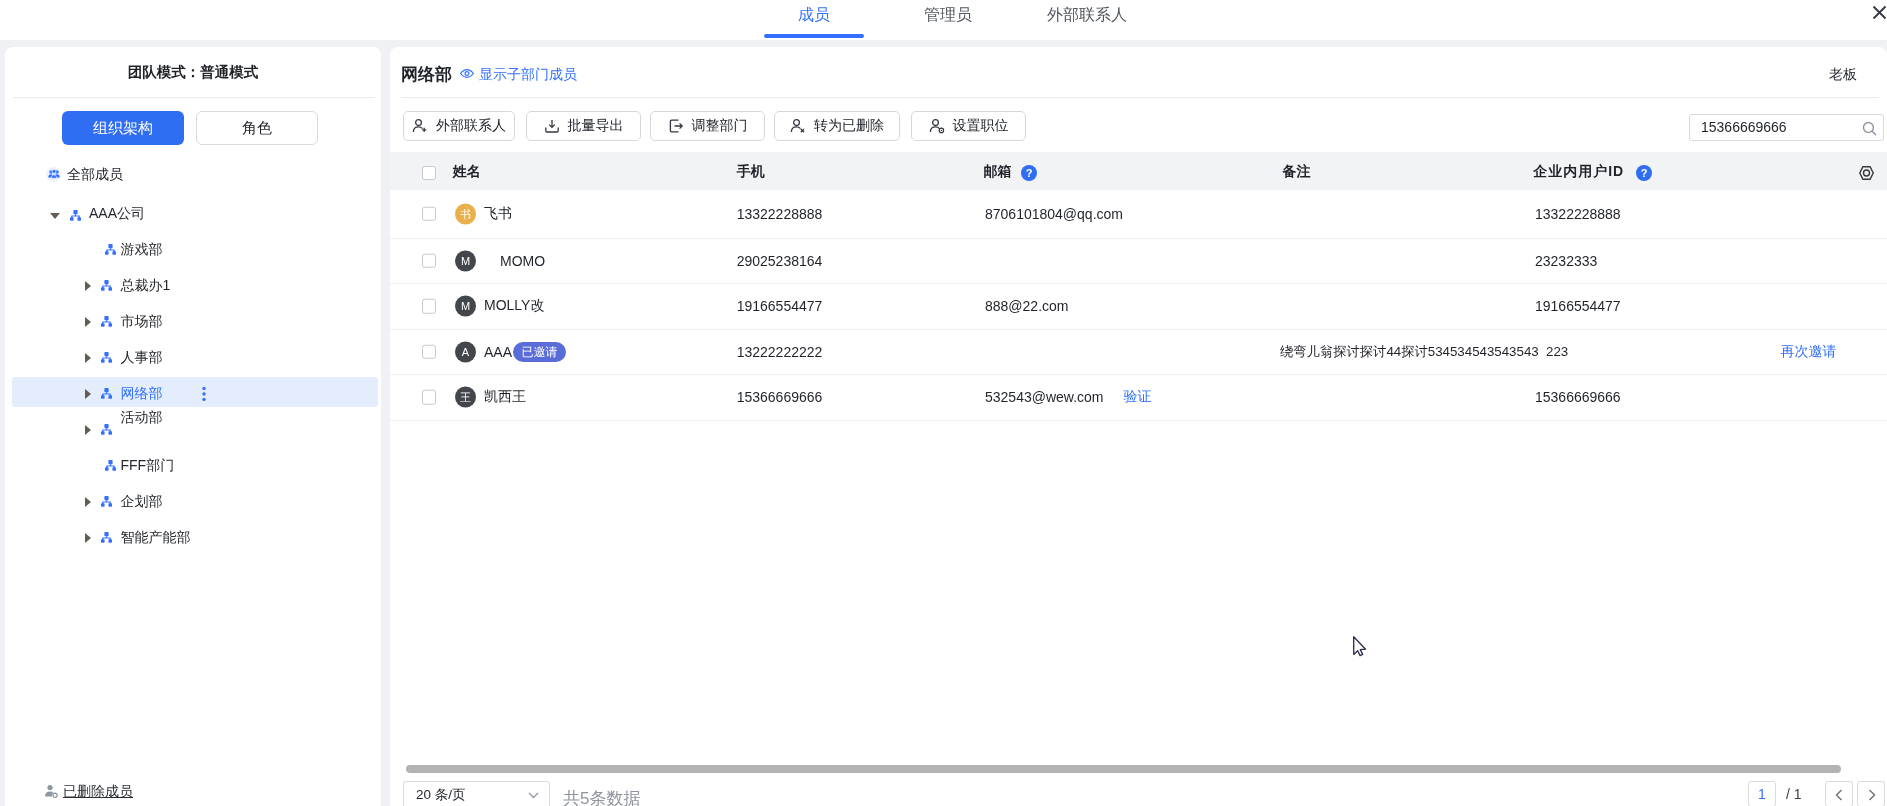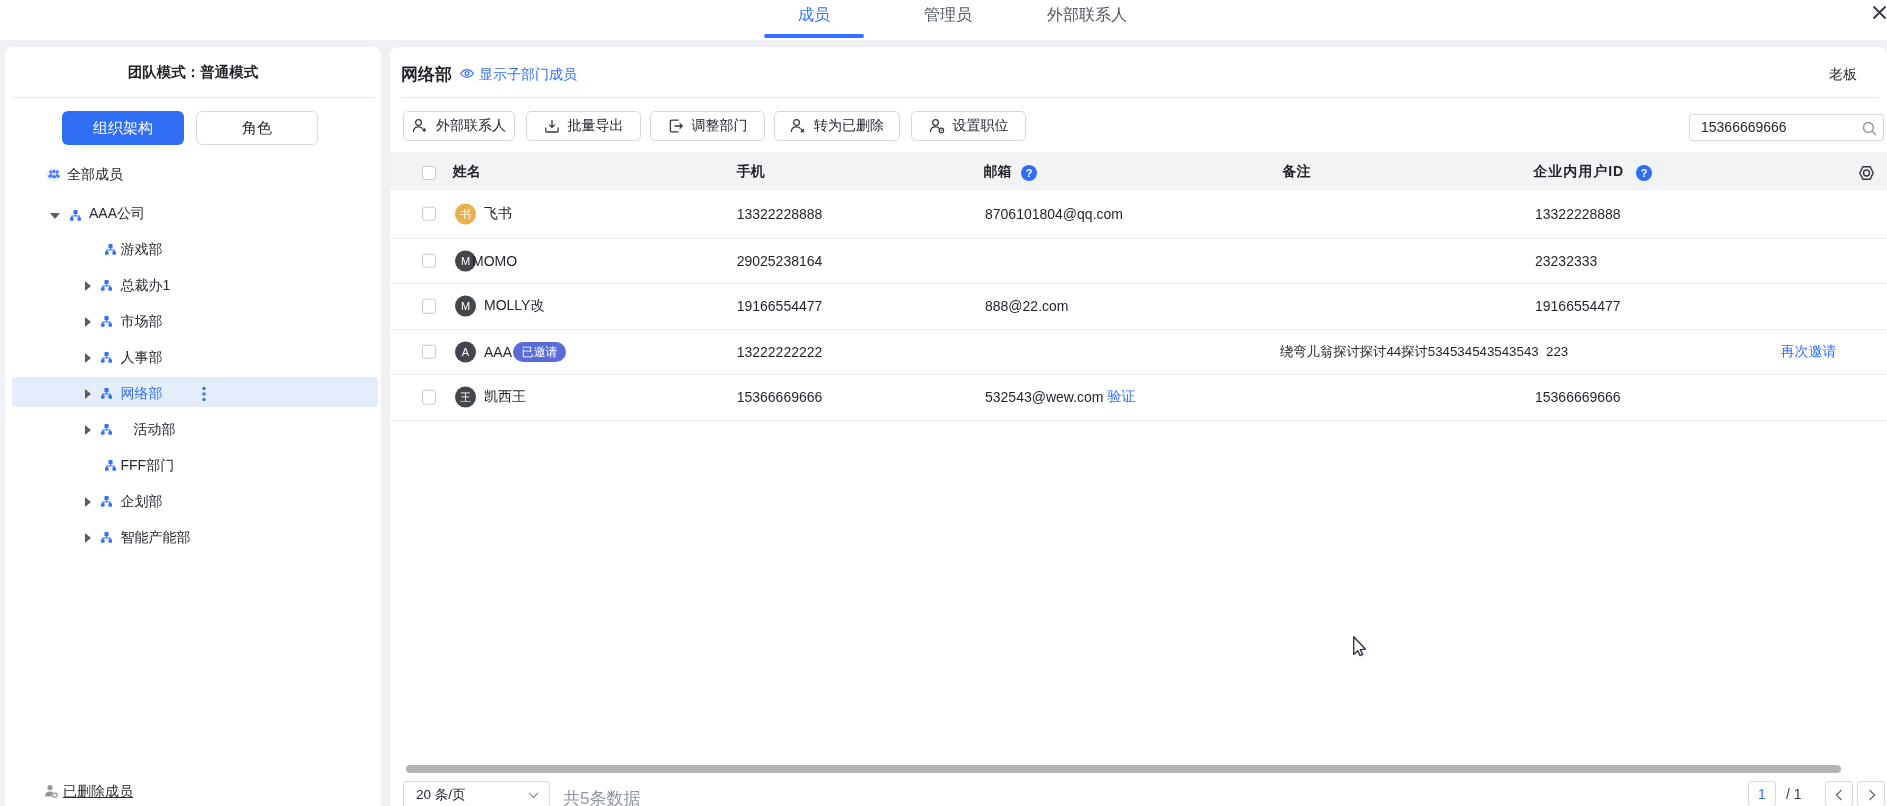--- a/index.html
+++ b/index.html
@@ -109,21 +109,21 @@
       <circle cx="2" cy="2.4" r="1.7" fill="#3370ff"></circle>
       <circle cx="2" cy="7.9" r="1.7" fill="#3370ff"></circle>
       <circle cx="2" cy="13.4" r="1.7" fill="#3370ff"></circle>
     </svg>
 </div>
 
 <div class="tri-r" style="left:85px; top:424.5px;"></div>
 <svg class="abs" style="left:101px; top:423.5px;" width="11" height="11" viewBox="0 0 11 11">
     <use href="#org"></use>
   </svg>
-<div class="tree-row" style="left:120.5px; top:414px;margin-left:13px;">活动部</div>
+<div class="tree-row" style="left:120.5px; top:402px;">活动部</div>
 
 <svg class="abs" style="left:105px; top:459.5px;" width="11" height="11" viewBox="0 0 11 11">
     <use href="#org"></use>
   </svg>
 <div class="tree-row" style="left:120.5px; top:450px;">FFF部门</div>
 
 <div class="tri-r" style="left:85px; top:496.5px;"></div>
 <svg class="abs" style="left:101px; top:495.5px;" width="11" height="11" viewBox="0 0 11 11">
     <use href="#org"></use>
   </svg>
@@ -226,21 +226,21 @@
   <div class="ckb" style="left:31.7px;"></div>
   <div class="ava" style="left:65px; background:#eab04c;">书</div>
   <div class="cell" style="left:94px;">飞书</div>
   <div class="cell" style="left:346.7px;">13322228888</div>
   <div class="cell" style="left:595px;">8706101804@qq.com</div>
   <div class="cell" style="left:1145px;">13322228888</div>
 </div>
 <div class="row" style="top:238.6px; height:45.5px; border-bottom:1px solid #eef0f1;">
   <div class="ckb" style="left:31.7px;"></div>
   <div class="ava" style="left:65px; background:#43464b;">M</div>
-  <div class="cell" style="left:82px;text-align:center;">MOMO</div>
+  <div class="cell" style="left:110px;text-align:center;">MOMO</div>
   <div class="cell" style="left:346.7px;">29025238164</div>
   <div class="cell" style="left:1145px;">23232333</div>
 </div>
 <div class="row" style="top:284.1px; height:45.5px; border-bottom:1px solid #eef0f1;">
   <div class="ckb" style="left:31.7px;"></div>
   <div class="ava" style="left:65px; background:#43464b;">M</div>
   <div class="cell" style="left:94px;">MOLLY改</div>
   <div class="cell" style="left:346.7px;">19166554477</div>
   <div class="cell" style="left:595px;">888@22.com</div>
   <div class="cell" style="left:1145px;">19166554477</div>
@@ -252,21 +252,21 @@
   <div class="abs" style="left:123px; top:50%; transform:translateY(-50%); width:53px; position:absolute; height:20px; background:#5a6cd8; border-radius:10px; color:#fff; font-size:12px; text-align:center; line-height:20px;">已邀请</div>
   <div class="cell" style="left:346.7px;">13222222222</div>
   <div class="cell" style="left:890px; font-size:13.3px;">绕弯儿翁探讨探讨44探讨534534543543543&nbsp; 223</div>
   <div class="cell blue" style="left:1390.5px;">再次邀请</div>
 </div>
 <div class="row" style="top:375.1px; height:45.5px; border-bottom:1px solid #eef0f1;">
   <div class="ckb" style="left:31.7px;"></div>
   <div class="ava" style="left:65px; background:#43464b;">王</div>
   <div class="cell" style="left:94px;">凯西王</div>
   <div class="cell" style="left:346.7px;">15366669666</div>
-  <div class="cell" style="left:595px;">532543@wew.com<span class="blue" style="margin-left:4px;">验证</span></div>
+  <div class="cell" style="left:595px;">532543@wew.com<span class="blue" style="margin-left:20px;">验证</span></div>
   <div class="cell" style="left:1145px;">15366669666</div>
 </div>
 
 <div class="abs" style="left:406px; top:765px; width:1435px; height:8px; border-radius:4px; background:#b2b3b5;"></div>
 <div class="abs" style="left:403px; top:781px; width:147px; height:28px; border:1px solid #d8dade; border-radius:3px; background:#fff;">
   <div style="position:absolute; left:12px; top:4px; font-size:13.5px; color:#23272e;">20 条/页</div>
   <svg style="position:absolute; right:10px; top:10px;" width="11" height="7" viewBox="0 0 11 7">
       <path d="M1 1 L5.5 5.5 L10 1" fill="none" stroke="#8f959e" stroke-width="1.3"></path>
     </svg>
 </div>

